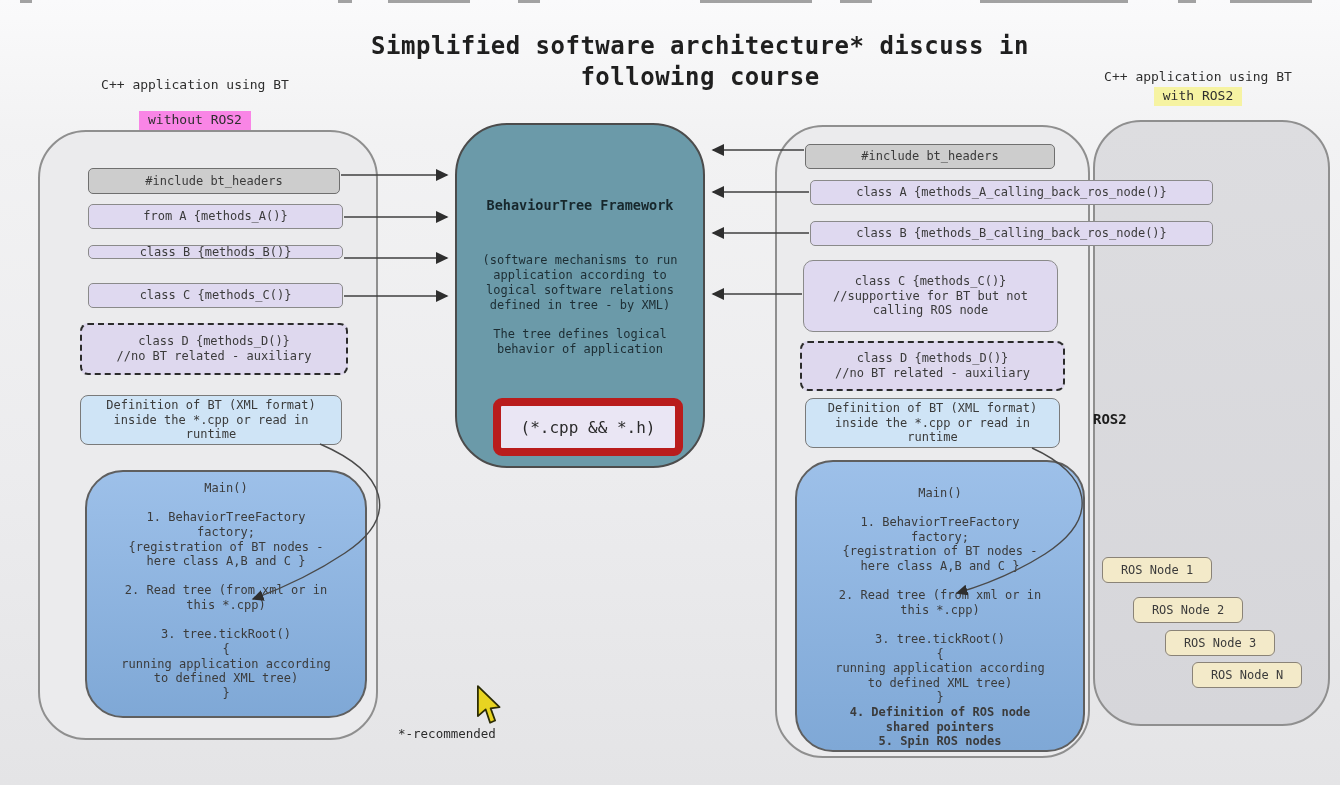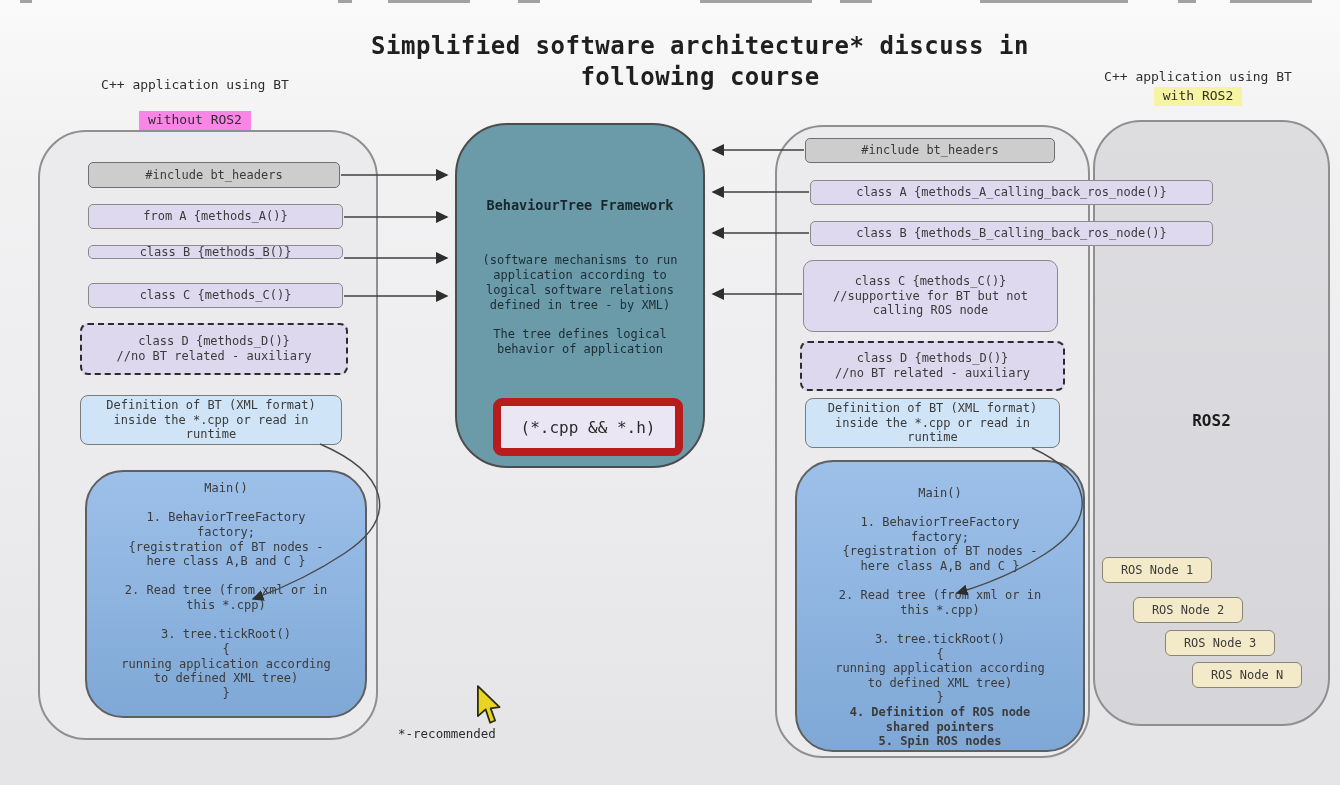--- a/index.html
+++ b/index.html
@@ -19,21 +19,21 @@
   .hl-pink{background:#f985e6;margin-top:16px;}
   .hl-yellow{background:#f6f3a2;}
   .container{position:absolute; border:2px solid #8f8f8f; border-radius:48px; box-sizing:border-box;}
   .panel-fill{background:#ebebed;}
   .ros-fill{background:linear-gradient(180deg,#dddde0,#d6d6da);}
   .box{
     position:absolute; box-sizing:border-box; font-size:12px; color:#3b3b3b;
     display:flex; align-items:center; justify-content:center; text-align:center;
     white-space:pre-line; line-height:1.22;
   }
-  .graybox{background:#cdcdcd; border:1.5px solid #6f6f6f; border-radius:5px;}
+  .graybox{background:#cdcdcd; border:1.5px solid #6f6f6f; border-radius:5px;margin-top:6px;}
   .lav{background:#dfd9f0; border:1.5px solid #8a8a8a; border-radius:5px;}
   .dashedbox{background:#ded8ee; border:2px dashed #2b2b2b; border-radius:8px;}
   .lblue{background:#cfe4f6; border:1.5px solid #7a7a7a; border-radius:8px;}
   .mainbox{
     background:linear-gradient(180deg,#9dc0e9,#7fa8d6);
     border:2px solid #5f5f5f; border-radius:38px;
     display:block; padding-top:9px; text-align:center;
   }
   .mainbold{font-weight:bold; white-space:pre-line;}
   .teal{
@@ -43,22 +43,22 @@
   .teal .fwtitle{position:absolute; top:72px; left:0; right:0; text-align:center;
     font-weight:bold; font-size:13.5px; color:#17272c;}
   .teal .fwtext{position:absolute; left:0; right:0; text-align:center; font-size:12px;
     color:#1d2d33; white-space:pre-line; line-height:1.25;}
   .filesbox{
     position:absolute; left:36px; top:273px; width:174px; height:42px;
     background:#eae6f4; border:8px solid #b91c1c; border-radius:9px;
     display:flex; align-items:center; justify-content:center;
     font-size:16px; color:#2b2b2b;
   }
-  .roslabel{position:absolute; left:1093px; top:411px; width:237px; text-align:center;
-    font-weight:bold; font-size:16px; color:#1c1c1c;}
+  .roslabel{position:absolute; left:1093px; top:411px; width:237px; text-align:left;
+    font-weight:bold; font-size:14px; color:#1c1c1c;}
   .beige{background:#f3eac9; border:1.5px solid #8a8377; border-radius:6px;}
   .overlay{position:absolute; left:0; top:0; pointer-events:none;}
   .footnote{position:absolute; left:398px; top:726px; font-size:12.5px; color:#2c2c2c;}
   .cursor{position:absolute; left:474px; top:685px;}
 </style>
 </head>
 <body>
 
 <div id="canvas">
 

